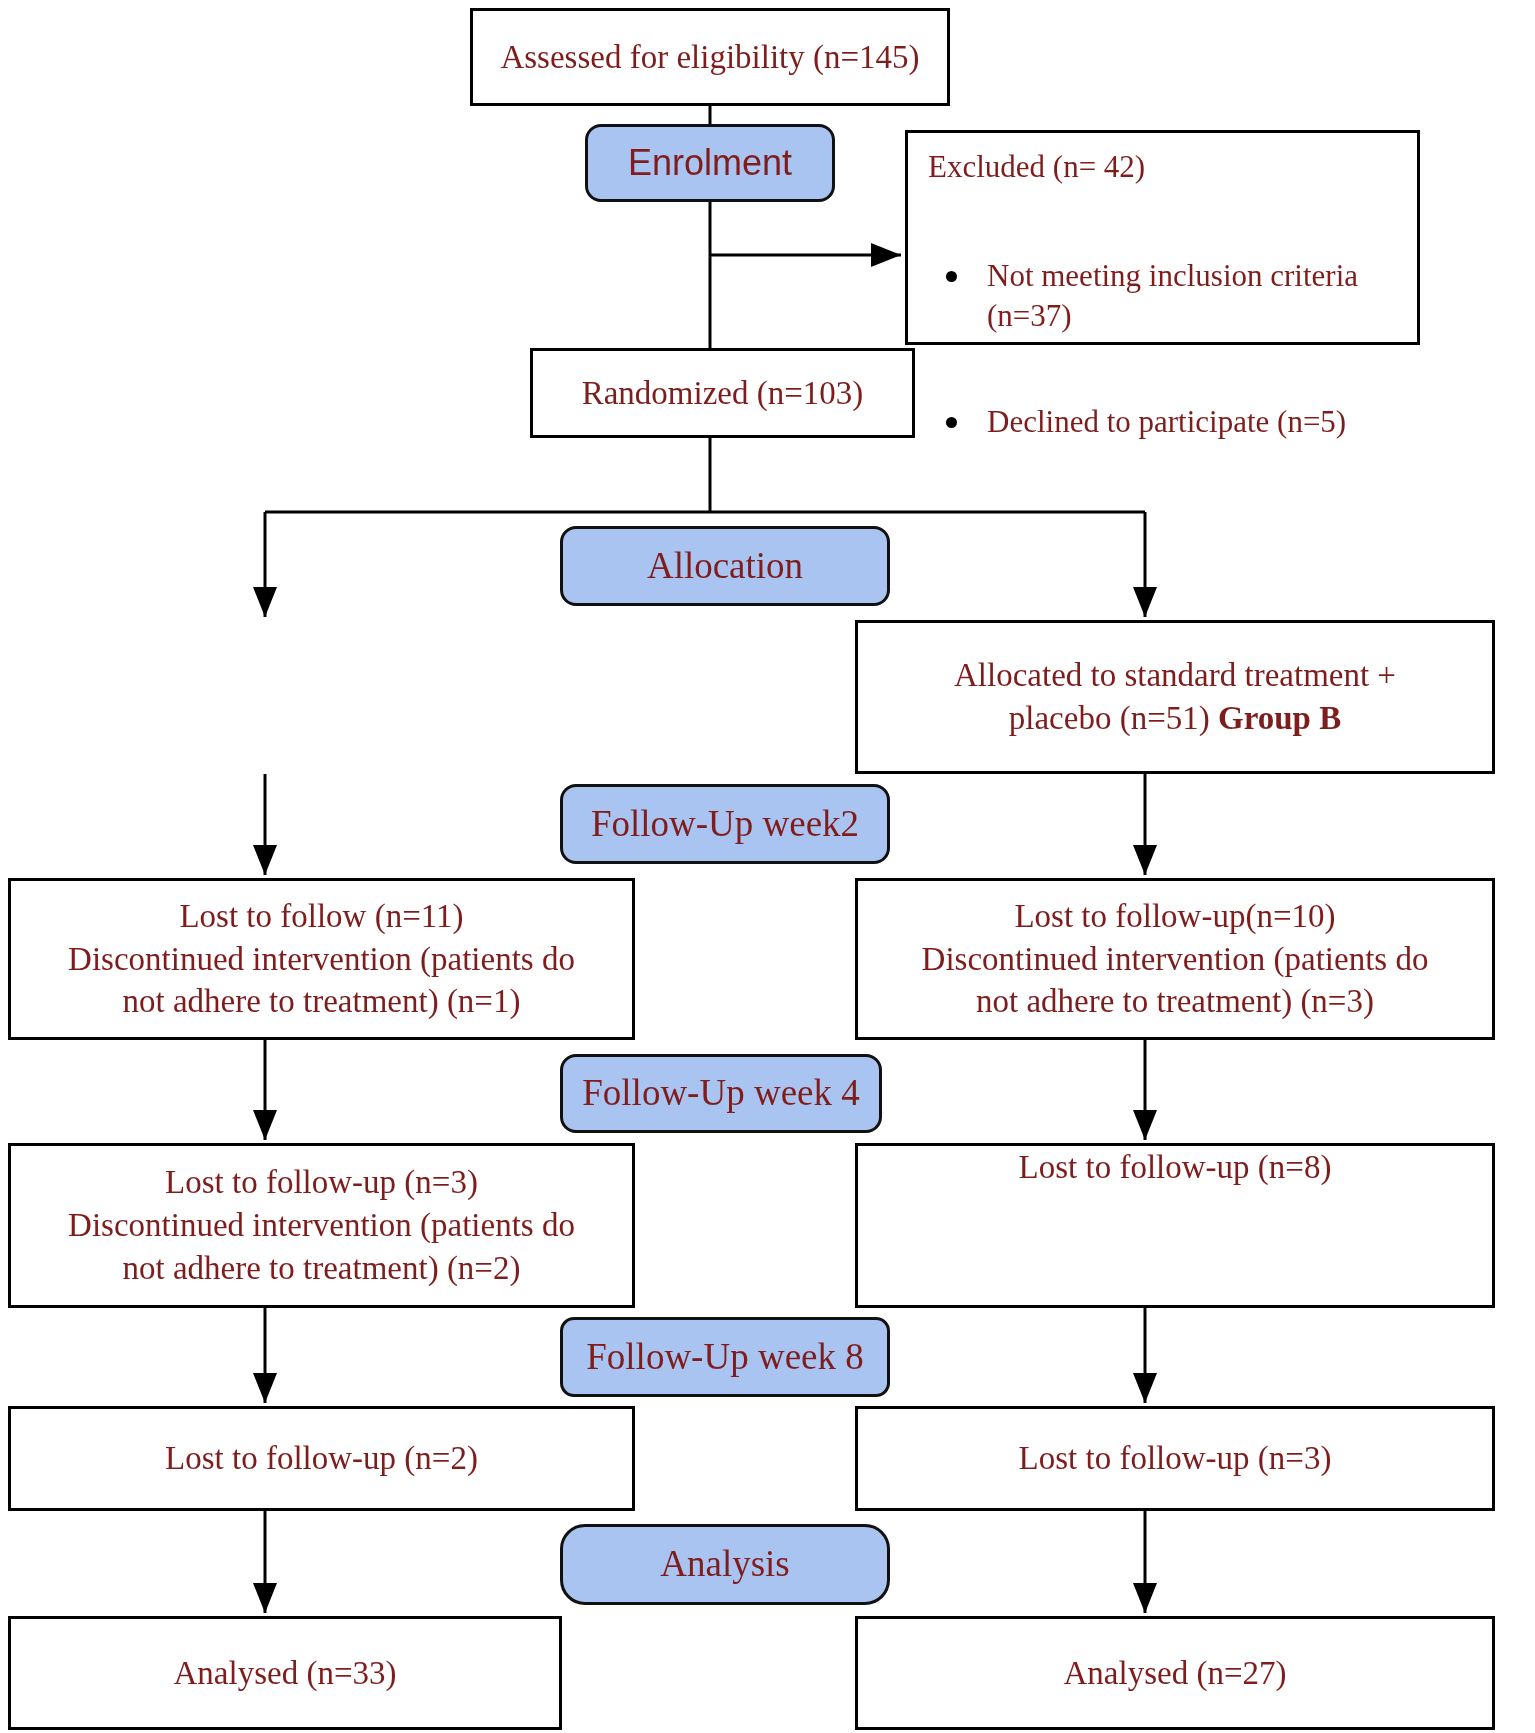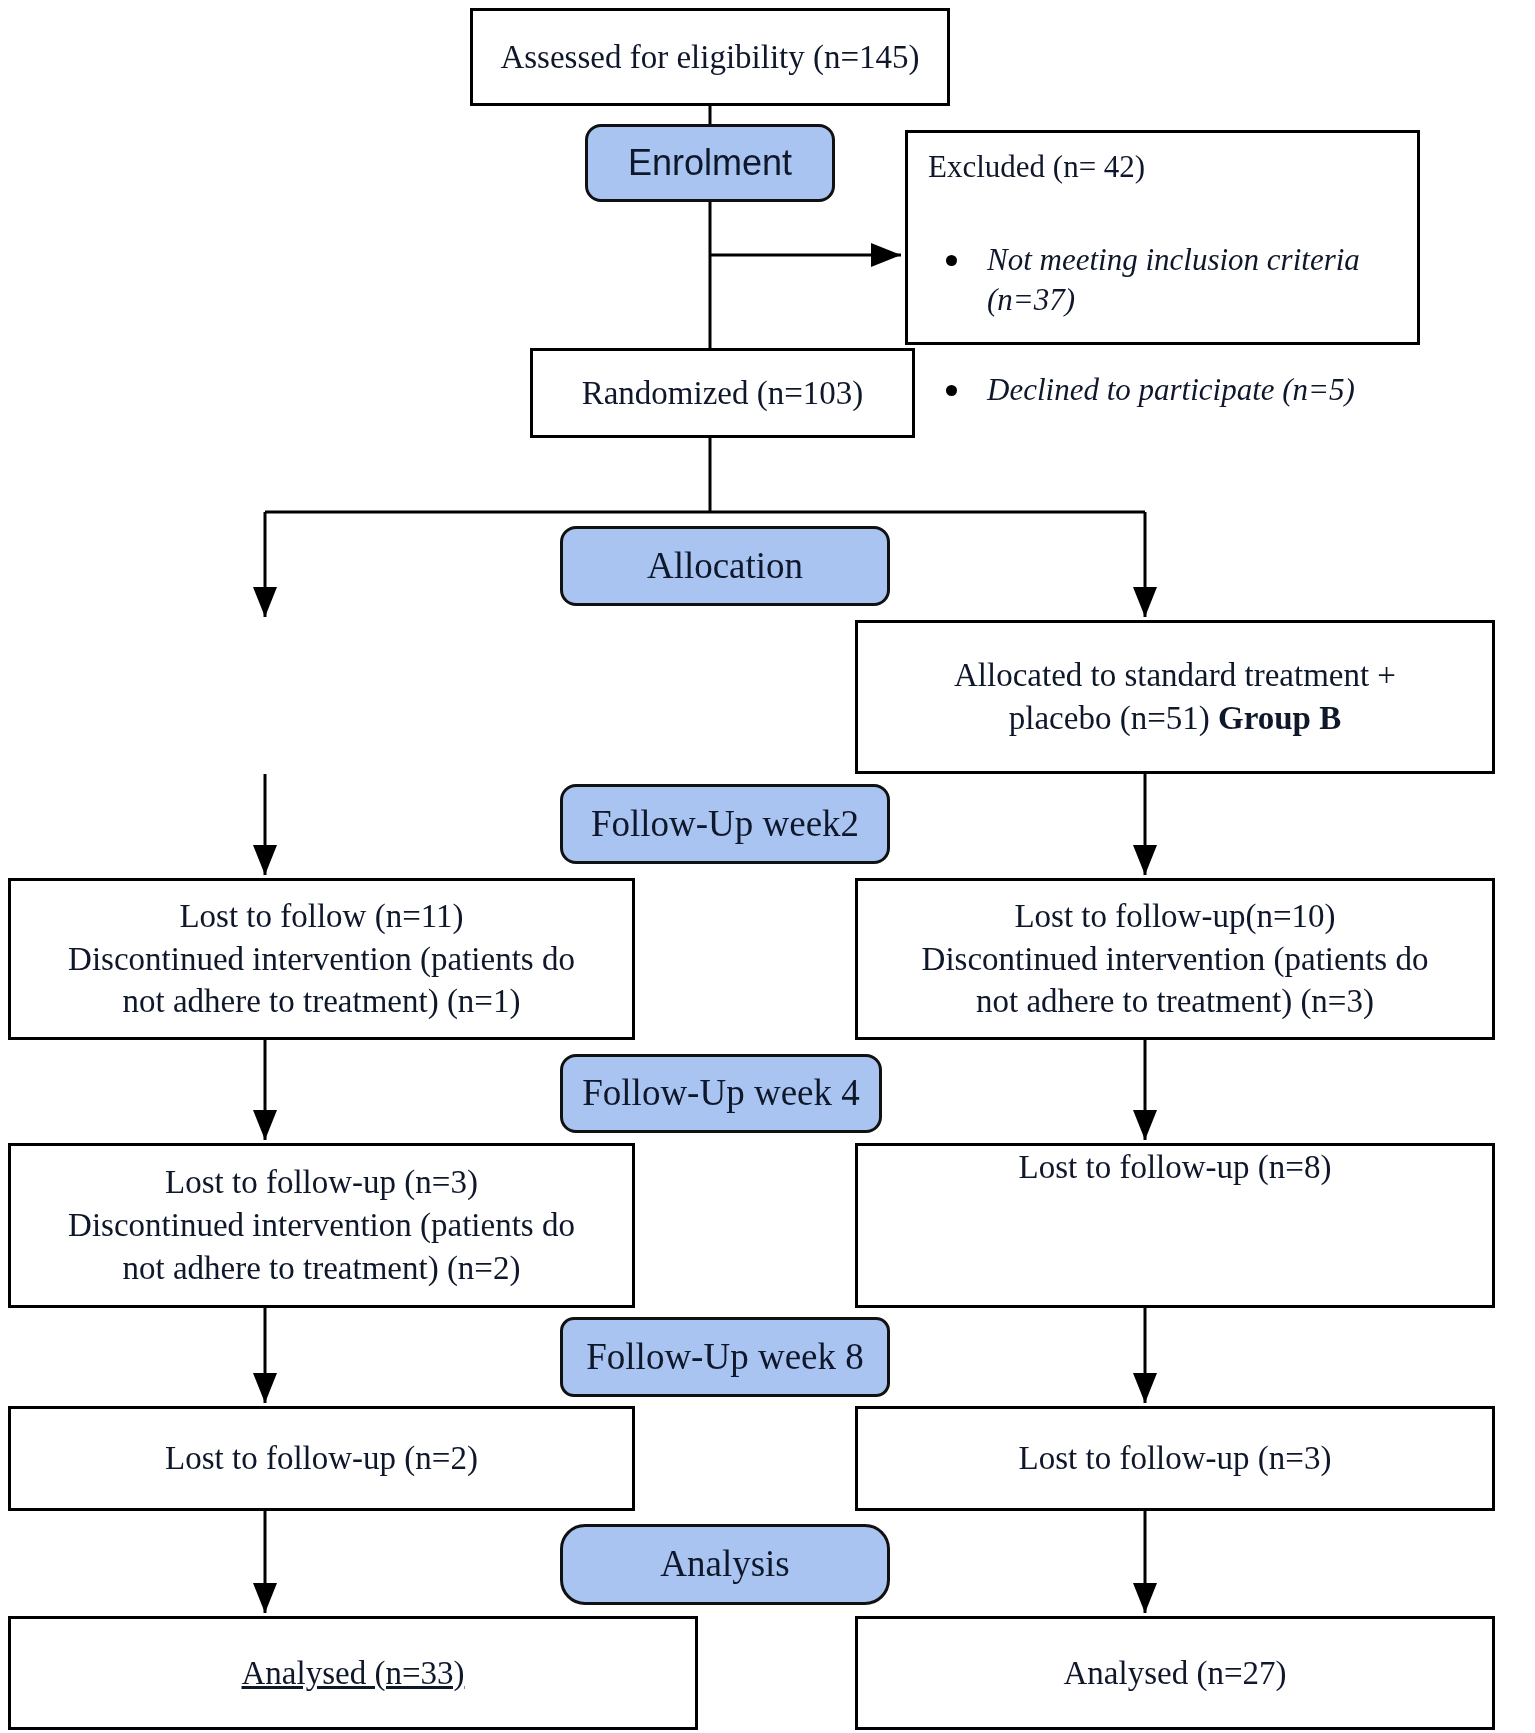--- a/index.html
+++ b/index.html
@@ -2,21 +2,21 @@
 <html><head>
 <meta charset="utf-8">
 <style>
   html,body{margin:0;padding:0;background:#ffffff;}
   .canvas{
     position:relative;
     width:1535px;
     height:1733px;
     background:#ffffff;
     font-family:"Liberation Serif", serif;
-    color:#0f172a;
+    color:#7f1d1d;
   }
   .connectors{
     position:absolute;
     left:0;top:0;
     width:1535px;height:1733px;
     z-index:0;
   }
   .box{
     position:absolute;
     box-sizing:border-box;
@@ -60,35 +60,34 @@
   .week2-a    {left:8px;   top:878px;  width:627px; height:162px;}
   .week2-b    {left:855px; top:878px;  width:640px; height:162px;}
   .week4      {left:560px; top:1054px; width:322px; height:79px;}
   .week4-a    {left:8px;   top:1143px; width:627px; height:165px;}
   .week4-b    {left:855px; top:1143px; width:640px; height:165px;
                justify-content:flex-start; }
   .week8      {left:560px; top:1317px; width:330px; height:80px;border-radius:14px;}
   .week8-a    {left:8px;   top:1406px; width:627px; height:105px;}
   .week8-b    {left:855px; top:1406px; width:640px; height:105px;}
   .analysis   {left:560px; top:1524px; width:330px; height:81px;border-radius:25px;}
-  .analysed-a {left:8px;   top:1616px; width:690px; height:114px;text-decoration:underline;}
+  .analysed-a {left:8px;   top:1616px; width:554px; height:114px;}
   .analysed-b {left:855px; top:1616px; width:640px; height:114px;}
 
   
   .excluded-title{display:block;}
   .excluded-list{
     list-style:none;
     margin:12px 0 0 0;
     padding:0;
   }
   .excluded-list li{
     display:flex;
     align-items:flex-start;
-    margin:0 0 10px 0;
-    font-style:italic;
+    margin:16px 0 10px 0;
   }
   .dot{
     flex:0 0 auto;
     width:11px;height:11px;
     border-radius:50%;
     background:#000;
     margin:15px 30px 0 18px;
   }
   .reason-text{display:block; white-space:pre-line;}
   b{font-weight:700;}

